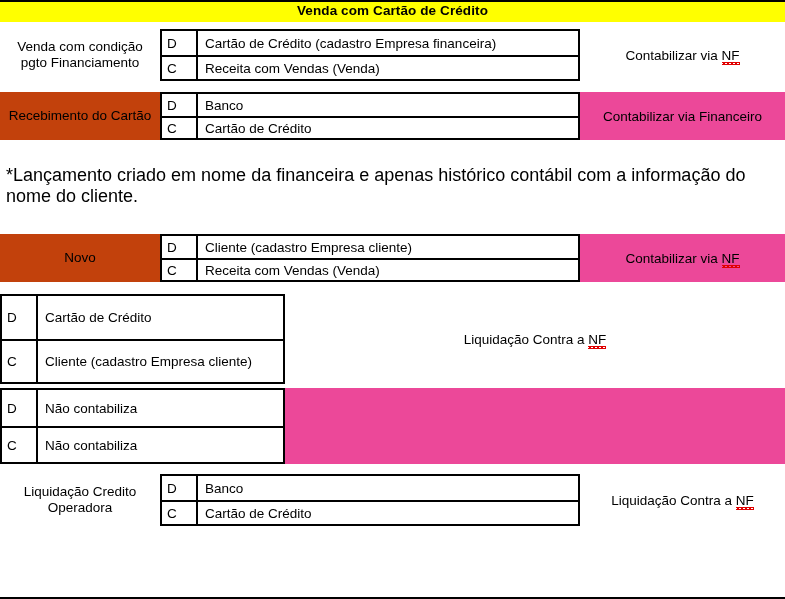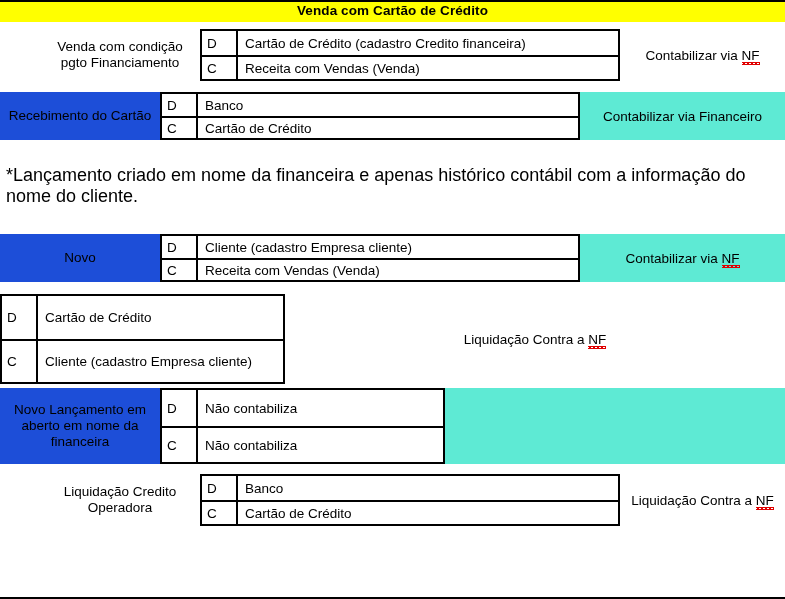--- a/index.html
+++ b/index.html
@@ -61,22 +61,22 @@
     width: 160px;
     min-width: 160px;
     display: flex;
     align-items: center;
     justify-content: center;
     text-align: center;
     padding: 2px 6px;
     box-sizing: border-box;
     line-height: 1.18;
   }
-  .cell-label.grey { background: #1d4ed8; }
-  .cell-label.white { background: #ffffff; margin-left: 40px; }
+  .cell-label.grey { background: #c2410c; }
+  .cell-label.white { background: #ffffff; }
 
   .entries {
     flex: 0 0 auto;
     width: 420px;
     box-sizing: border-box;
     border: 2px solid #000000;
     background: #ffffff;
   }
   .entries.narrow { width: 285px; }
 
@@ -106,21 +106,21 @@
 
   .cell-right {
     flex: 1;
     display: flex;
     align-items: center;
     justify-content: center;
     text-align: center;
     padding: 2px 6px;
     box-sizing: border-box;
   }
-  .cell-right.grey { background: #5eead4; }
+  .cell-right.grey { background: #ec4899; }
   .cell-right.white { background: #ffffff; }
 
   
   .sq {
     position: relative;
     display: inline-block;
   }
   .sq::after {
     content: "";
     position: absolute;
@@ -155,21 +155,21 @@
 
     <div class="spacer" style="height:7px"></div>
 
     <div class="row" style="height:52px">
       <div class="cell-label white">
         <span>Venda com condição pgto Financiamento</span>
       </div>
       <div class="entries">
         <div class="entry-line" style="height:24px">
           <div class="entry-dc">D</div>
-          <div class="entry-text">Cartão de Crédito (cadastro Credito financeira)</div>
+          <div class="entry-text">Cartão de Crédito (cadastro Empresa financeira)</div>
         </div>
         <div class="entry-line" style="height:24px">
           <div class="entry-dc">C</div>
           <div class="entry-text">Receita com Vendas (Venda)</div>
         </div>
       </div>
       <div class="cell-right white">
         <span>Contabilizar via <span class="sq">NF</span></span>
       </div>
     </div>
@@ -239,23 +239,20 @@
         </div>
       </div>
       <div class="cell-right white">
         <span>Liquidação Contra a <span class="sq">NF</span></span>
       </div>
     </div>
 
     <div class="spacer" style="height:4px"></div>
 
     <div class="row" style="height:76px">
-      <div class="cell-label grey">
-        <span>Novo Lançamento em aberto em nome da financeira</span>
-      </div>
       <div class="entries narrow">
         <div class="entry-line" style="height:36px">
           <div class="entry-dc">D</div>
           <div class="entry-text">Não contabiliza</div>
         </div>
         <div class="entry-line" style="height:36px">
           <div class="entry-dc">C</div>
           <div class="entry-text">Não contabiliza</div>
         </div>
       </div>

